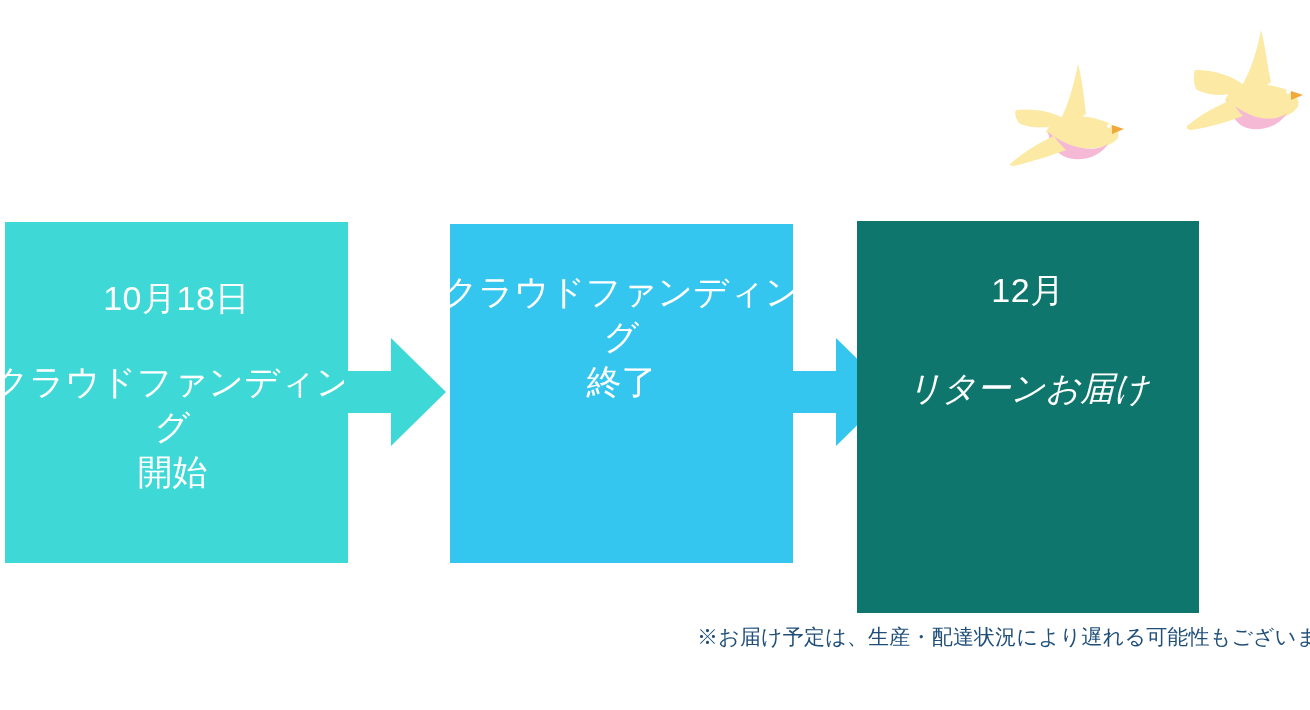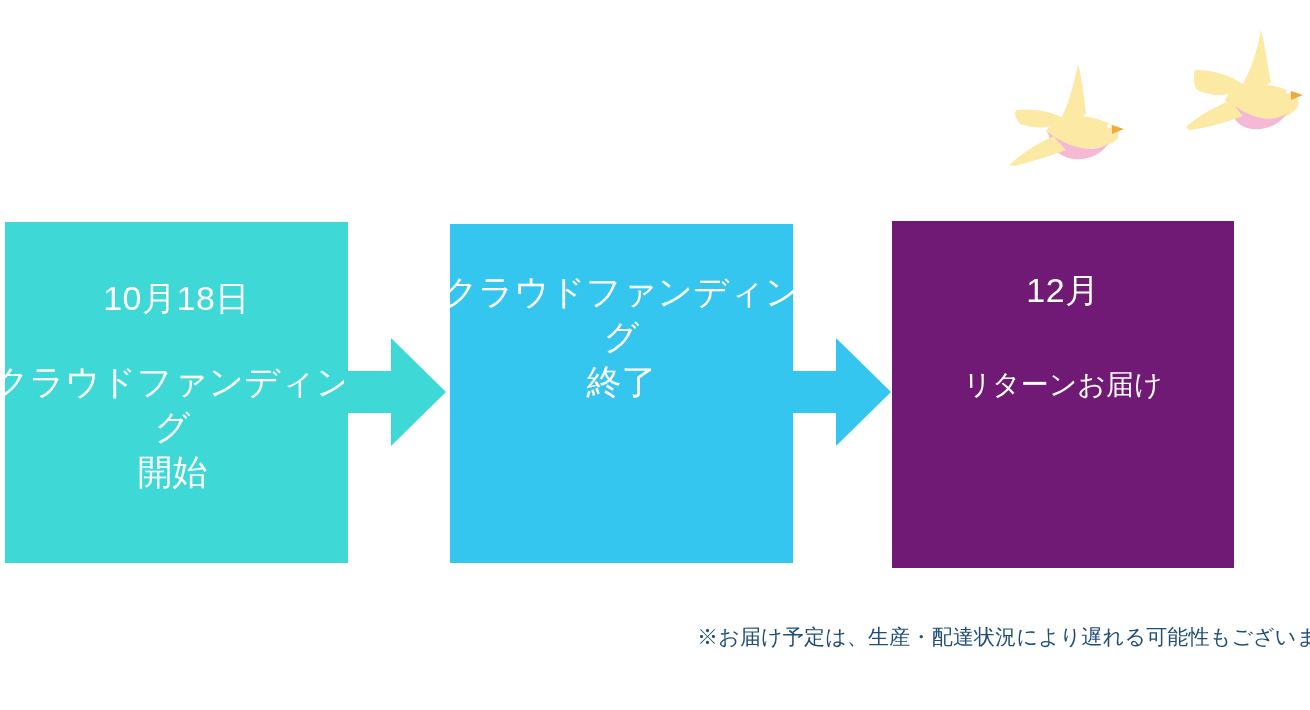--- a/index.html
+++ b/index.html
@@ -41,23 +41,23 @@
     left: 5px;  top: 222px;
     width: 343px; height: 341px;
     background: #3ed9d6;
   }
   .step-2 {
     left: 450px; top: 224px;
     width: 343px; height: 339px;
     background: #35c6ef;
   }
   .step-3 {
-    left: 892px; top: 221px;
-    width: 342px; height: 347px;
-    background: #701a75;
+    left: 857px; top: 221px;
+    width: 342px; height: 392px;
+    background: #0f766e;
   }
 
   .step-date {
     color: #ffffff;
     font-size: 34px;
     line-height: 1;
     letter-spacing: 0.5px;
     white-space: nowrap;
     text-align: center;
   }
@@ -69,21 +69,21 @@
     color: #ffffff;
     font-size: 35px;
     line-height: 1.28;
     text-align: center;
     white-space: pre-line;
     letter-spacing: 0px;
     width: 360px;
   }
   .step-1 .step-label { margin-top: 45px; margin-left: -8px; }
   .step-2 .step-label { margin-top: 46px; margin-left: 0px; }
-  .step-3 .step-label { margin-top: 60px; font-size: 28px; }
+  .step-3 .step-label { margin-top: 60px; font-size: 34px; font-style: italic; }
 
   
   .arrow {
     position: absolute;
   }
   .arrow-1 { left: 344px; top: 338px; }
   .arrow-2 { left: 789px; top: 338px; }
 
   
   .footnote {

